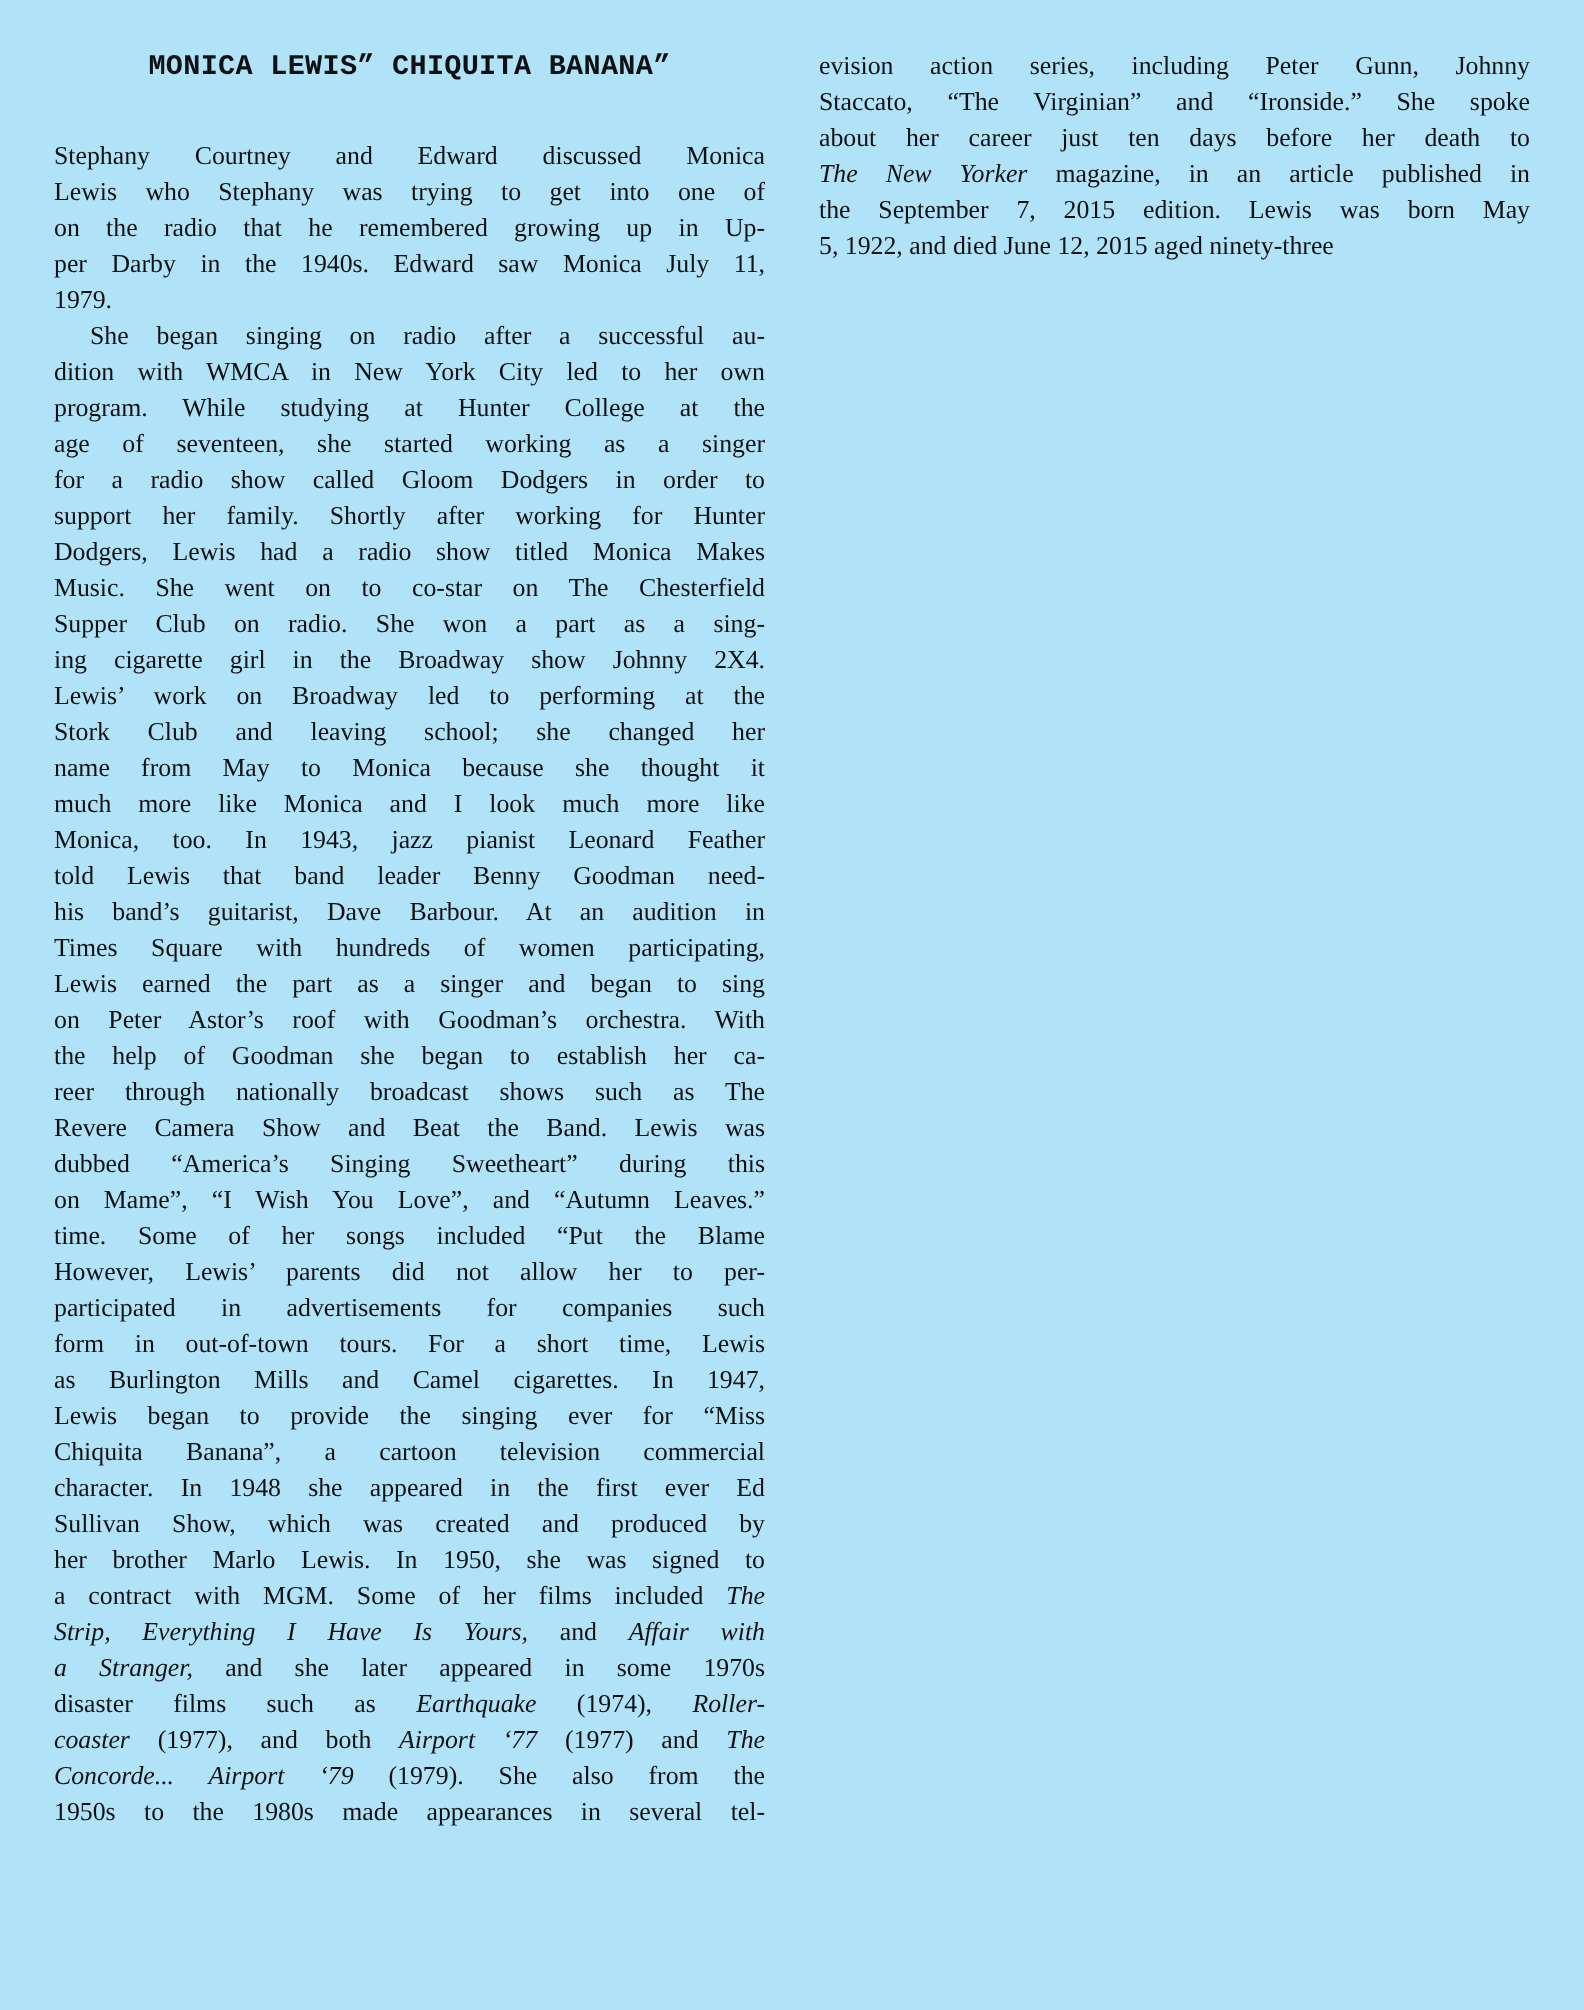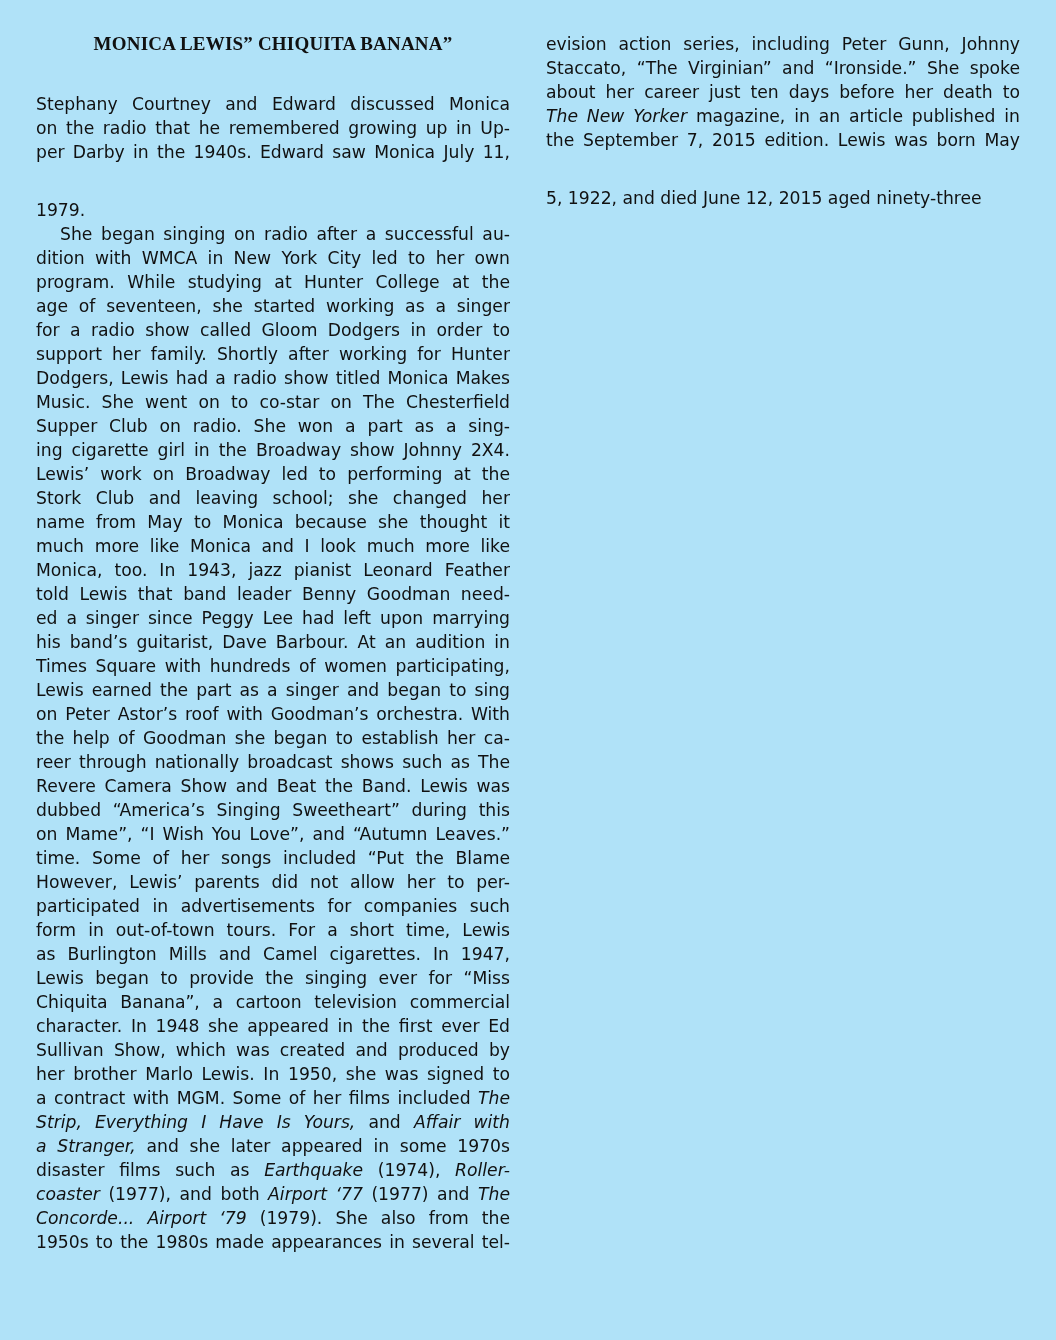--- a/index.html
+++ b/index.html
@@ -3,59 +3,59 @@
 <meta charset="utf-8">
 <style>
   html, body { margin:0; padding:0; }
   body {
     width:1056px; height:1340px; background:#b0e2f8;
     font-family:"DejaVu Sans", sans-serif; color:#111;
     position:relative; overflow:hidden;
   }
   .title {
     position:absolute; left:36px; top:32px; width:474px;
-    text-align:center; font-family:Liberation Serif, serif;
+    text-align:center; font-family:Liberation Mono, monospace;
     font-weight:bold; font-size:19px; line-height:24px; letter-spacing:0.2px;
   }
   .col { position:absolute; width:474px; font-size:17.2px; line-height:24px; }
   .col-left { left:36px; top:92px; }
   .col-right { left:546px; top:32px; }
   .ln { display:block; text-align:justify; text-align-last:justify; white-space:nowrap; height:24px; }
-  .ln.last { text-align-last:left;margin-top:34px; }
+  .ln.last { text-align-last:left; }
   .ln.indent { text-indent:24px; }
-  .ln { white-space:normal; overflow:hidden; }
+  .ln { white-space:normal; overflow:hidden;font-family:Liberation Serif, serif; }
   i { font-style:italic; }
 </style>
 </head>
 <body>
 
 <div>
   <div class="title">MONICA LEWIS” CHIQUITA BANANA”</div>
   <div class="col col-left">
       <span class="ln">Stephany Courtney and Edward discussed Monica</span>
+      <span class="ln">Lewis who Stephany was trying to get into one of</span>
       <span class="ln">on the radio that he remembered growing up in Up-</span>
       <span class="ln">per Darby in the 1940s. Edward saw Monica July 11,</span>
       <span class="ln last">1979.</span>
       <span class="ln indent">She began singing on radio after a successful au-</span>
       <span class="ln">dition with WMCA in New York City led to her own</span>
       <span class="ln">program. While studying at Hunter College at the</span>
       <span class="ln">age of seventeen, she started working as a singer</span>
       <span class="ln">for a radio show called Gloom Dodgers in order to</span>
       <span class="ln">support her family. Shortly after working for Hunter</span>
       <span class="ln">Dodgers, Lewis had a radio show titled Monica Makes</span>
       <span class="ln">Music. She went on to co-star on The Chesterfield</span>
       <span class="ln">Supper Club on radio. She won a part as a sing-</span>
       <span class="ln">ing cigarette girl in the Broadway show Johnny 2X4.</span>
       <span class="ln">Lewis’ work on Broadway led to performing at the</span>
       <span class="ln">Stork Club and leaving school; she changed her</span>
       <span class="ln">name from May to Monica because she thought it</span>
       <span class="ln">much more like Monica and I look much more like</span>
       <span class="ln">Monica, too. In 1943, jazz pianist Leonard Feather</span>
       <span class="ln">told Lewis that band leader Benny Goodman need-</span>
-      <span class="ln">ed a singer since Peggy Lee had left upon marrying</span>
       <span class="ln">his band’s guitarist, Dave Barbour. At an audition in</span>
       <span class="ln">Times Square with hundreds of women participating,</span>
       <span class="ln">Lewis earned the part as a singer and began to sing</span>
       <span class="ln">on Peter Astor’s roof with Goodman’s orchestra. With</span>
       <span class="ln">the help of Goodman she began to establish her ca-</span>
       <span class="ln">reer through nationally broadcast shows such as The</span>
       <span class="ln">Revere Camera Show and Beat the Band. Lewis was</span>
       <span class="ln">dubbed “America’s Singing Sweetheart” during this</span>
       <span class="ln">on Mame”, “I Wish You Love”, and “Autumn Leaves.”</span>
       <span class="ln">time. Some of her songs included “Put the Blame</span>

